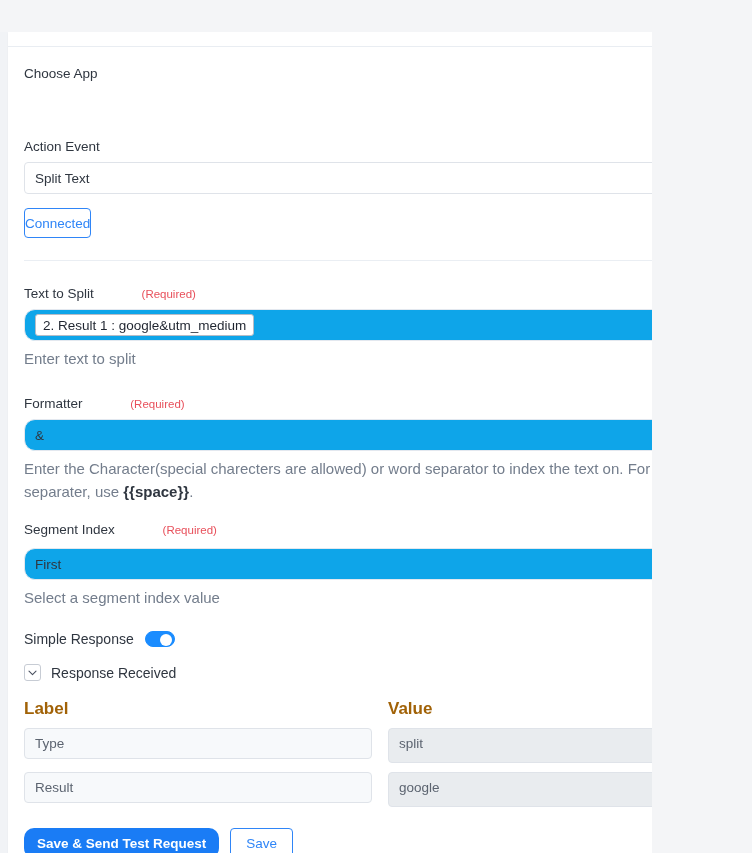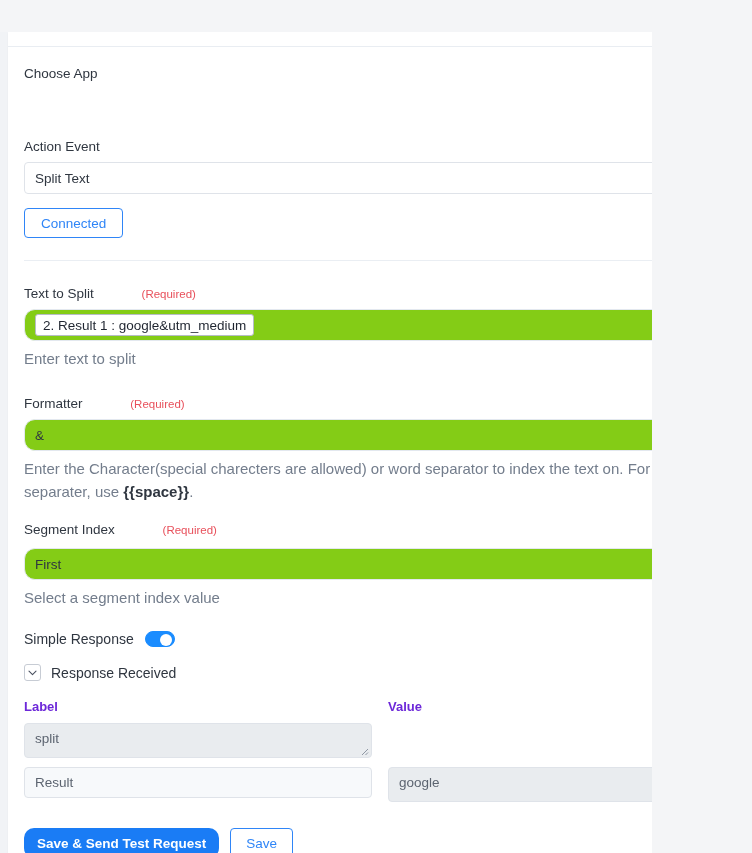--- a/index.html
+++ b/index.html
@@ -74,21 +74,21 @@
     border: 1px solid #dfe3e9;
     border-radius: 4px;
     background: #ffffff;
     display: flex;
     align-items: center;
     padding: 0 10px;
     font-size: 13.5px;
     color: #2f3640;
   }
   .field.filled {
-    background: #84cc16;
+    background: #0ea5e9;
     border-color: #e3e8ef;
     border-radius: 11px;
   }
   .caret {
     position: absolute;
     right: 14px;
     top: 50%;
     width: 0; height: 0;
     border-left: 5px solid transparent;
     border-right: 5px solid transparent;
@@ -119,21 +119,21 @@
     left: 6.6px; top: 6.6px;
     width: 4.8px; height: 4.8px;
     background: #27ae60;
     border-radius: 1px;
   }
   .connected-btn {
     display: inline-flex;
     align-items: center;
     justify-content: center;
     height: 30px;
-    padding: 0 16px;
+    padding: 0 0;
     border: 1px solid #2f85f7;
     border-radius: 4px;
     color: #2f85f7;
     background: #ffffff;
     font-size: 13.5px;
     cursor: pointer;
   }
   .rule {
     width: 716px; height: 1px;
     background: #eaeef3;
@@ -227,23 +227,23 @@
   .resp-title {
     font-size: 14px;
     color: #2f3640;
   }
   .kv-head {
     display: flex;
     width: 716px;
     margin-bottom: 9px;
   }
   .kv-head span {
-    font-size: 13px;
+    font-size: 17px;
     font-weight: bold;
-    color: #6d28d9;
+    color: #a16207;
   }
   .kv-head .c1 { width: 364px; }
   .kv-row {
     display: flex;
     width: 716px;
     margin-bottom: 9px;
   }
   .kv-row .c1 { width: 364px; }
   .inp {
     width: 348px;
@@ -404,20 +404,23 @@
       </div>
     </div>
 
     <div class="inner abs" style="top:667px;">
       <div class="kv-head">
         <span class="c1">Label</span>
         <span>Value</span>
       </div>
 
       <div class="kv-row">
+        <div class="c1">
+          <div class="inp">Type</div>
+        </div>
         <div class="tarea">
           <span>split</span>
           <svg class="grip" viewBox="0 0 11 11">
             <path d="M10 4 L4 10 M10 7.5 L7.5 10" stroke="#8e97a3" stroke-width="1" fill="none"></path>
           </svg>
         </div>
       </div>
 
       <div class="kv-row">
         <div class="c1">

